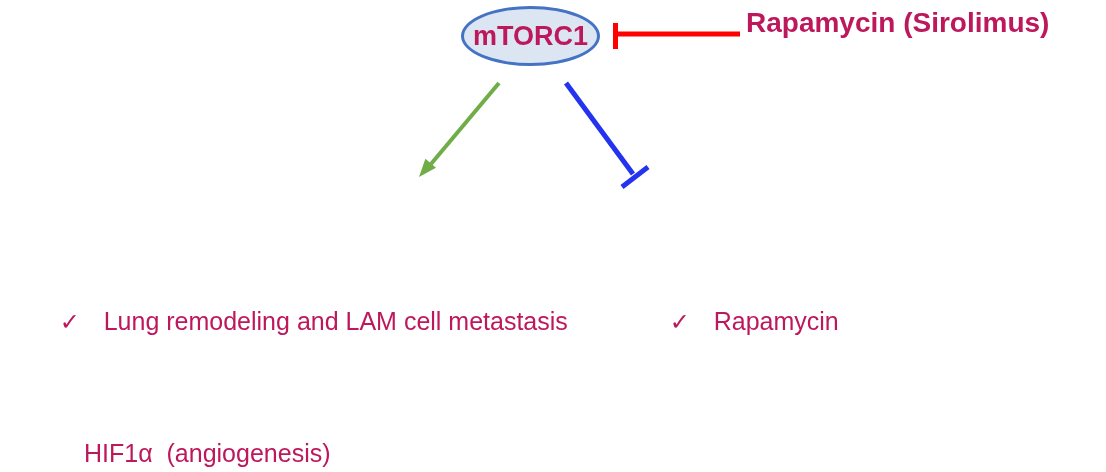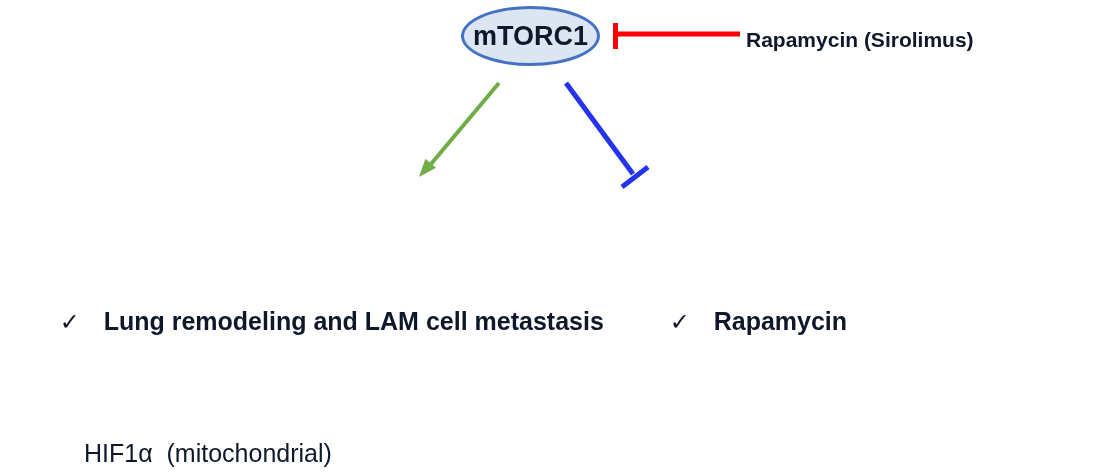--- a/index.html
+++ b/index.html
@@ -2,21 +2,21 @@
 <html><head>
 <meta charset="utf-8">
 <style>
   html, body { margin: 0; padding: 0; background: #ffffff; }
   .canvas {
     position: relative;
     width: 1106px;
     height: 472px;
     background: #ffffff;
     font-family: "Liberation Sans", sans-serif;
-    color: #0f172a;
+    color: #be185d;
     overflow: hidden;
   }
   .connectors {
     position: absolute;
     left: 0; top: 0;
     width: 1106px; height: 472px;
   }
   .node {
     position: absolute;
     left: 461px; top: 6px;
@@ -26,41 +26,41 @@
     border-radius: 50%;
     display: flex;
     align-items: center;
     justify-content: center;
     font-weight: bold;
     font-size: 27px;
     box-sizing: border-box;
   }
   .rapamycin {
     position: absolute;
-    left: 746px; top: 28px;
+    left: 746px; top: 7px;
     font-weight: bold;
-    font-size: 21px;
+    font-size: 28px;
     white-space: nowrap;
   }
   .list {
     position: absolute;
     top: 206px;
     font-size: 25px;
     line-height: 33px;
     white-space: pre;
   }
   .list.left  { left: 18px; }
   .list.right { left: 628px; }
   .row { display: block; }
   .check {
     display: inline-block;
     width: 44px;
     font-size: 24px;
   }
-  .header { font-weight: bold; }
+  .header { font-weight: normal; }
   .list.left  .item { padding-left: 66px; }
   .list.right .item { padding-left: 74px; }
 </style>
 </head>
 <body>
 
 <div class="canvas">
 
   <svg class="connectors" viewBox="0 0 1106 472" xmlns="http://www.w3.org/2000/svg">
 
@@ -77,21 +77,21 @@
   <div class="node">
     <span>mTORC1</span>
   </div>
 
   <div class="rapamycin">Rapamycin (Sirolimus)</div>
 
   <div class="list left">
     <div class="row">
       <span class="check">✓</span><span class="header">Lung remodeling and LAM cell metastasis</span>
     </div>
-    <div class="row item">HIF1α  (mitochondrial)</div>
+    <div class="row item">HIF1α  (angiogenesis)</div>
     
     
     
     
     
     
   </div>
 
   <div class="list right">
     <div class="row">

